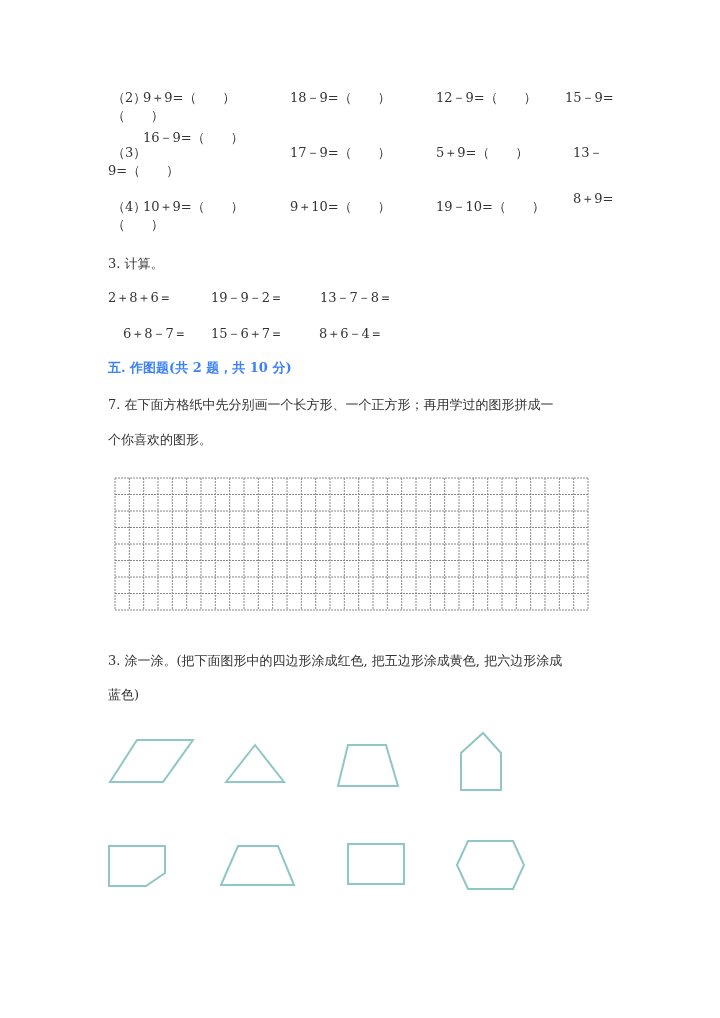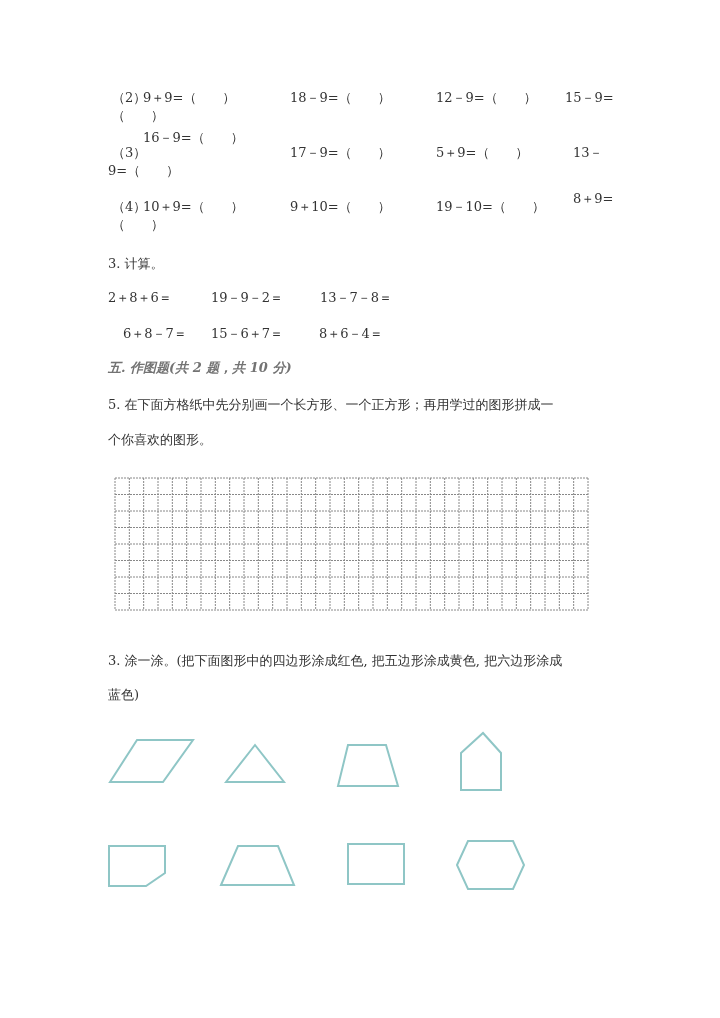--- a/index.html
+++ b/index.html
@@ -1,19 +1,19 @@
 <!DOCTYPE html>
 <html><head>
 <meta charset="utf-8">
 <style>
   html, body { margin: 0; padding: 0; background: #ffffff; }
   body { width: 720px; height: 1018px; position: relative; overflow: hidden;
          font-family: "DejaVu Serif", "Liberation Serif", serif; color: #333333; }
   .t { position: absolute; font-size: 13px; white-space: nowrap; line-height: 16px; }
-  .bold { font-weight: bold; color: #737373; font-style: italic; }
+  .bold { font-weight: bold; color: #3b82f6; }
   .grid-wrap { position: absolute; left: 115px; top: 478px; }
   svg { position: absolute; overflow: visible; }
 </style>
 </head>
 <body>
 
 <div>
   <span class="t" style="left:112px;top:90px">（2）</span>
   <span class="t" style="left:143px;top:90px">9＋9=（　　）</span>
   <span class="t" style="left:290px;top:90px">18－9=（　　）</span>
@@ -44,21 +44,21 @@
   <span class="t" style="left:211px;top:290px">19－9－2＝</span>
   <span class="t" style="left:320px;top:290px">13－7－8＝</span>
 </div>
 <div>
   <span class="t" style="left:123px;top:326px">6＋8－7＝</span>
   <span class="t" style="left:211px;top:326px">15－6＋7＝</span>
   <span class="t" style="left:319px;top:326px">8＋6－4＝</span>
 </div>
 
 <span class="t bold" style="left:108px;top:360px">五. 作图题(共 2 题，共 10 分)</span>
-<span class="t" style="left:108px;top:397px">5. 在下面方格纸中先分别画一个长方形、一个正方形；再用学过的图形拼成一</span>
+<span class="t" style="left:108px;top:397px">7. 在下面方格纸中先分别画一个长方形、一个正方形；再用学过的图形拼成一</span>
 <span class="t" style="left:108px;top:432px">个你喜欢的图形。</span>
 
 <div class="grid-wrap">
   <svg id="grid-svg" width="474" height="133" style="left:0;top:0">
       <line x1="0.00" x2="0.00" y1="0" y2="132" stroke="#888888" stroke-width="1" stroke-dasharray="2,1"></line>
       <line x1="14.33" x2="14.33" y1="0" y2="132" stroke="#888888" stroke-width="1" stroke-dasharray="2,1"></line>
       <line x1="28.67" x2="28.67" y1="0" y2="132" stroke="#888888" stroke-width="1" stroke-dasharray="2,1"></line>
       <line x1="43.00" x2="43.00" y1="0" y2="132" stroke="#888888" stroke-width="1" stroke-dasharray="2,1"></line>
       <line x1="57.33" x2="57.33" y1="0" y2="132" stroke="#888888" stroke-width="1" stroke-dasharray="2,1"></line>
       <line x1="71.67" x2="71.67" y1="0" y2="132" stroke="#888888" stroke-width="1" stroke-dasharray="2,1"></line>

